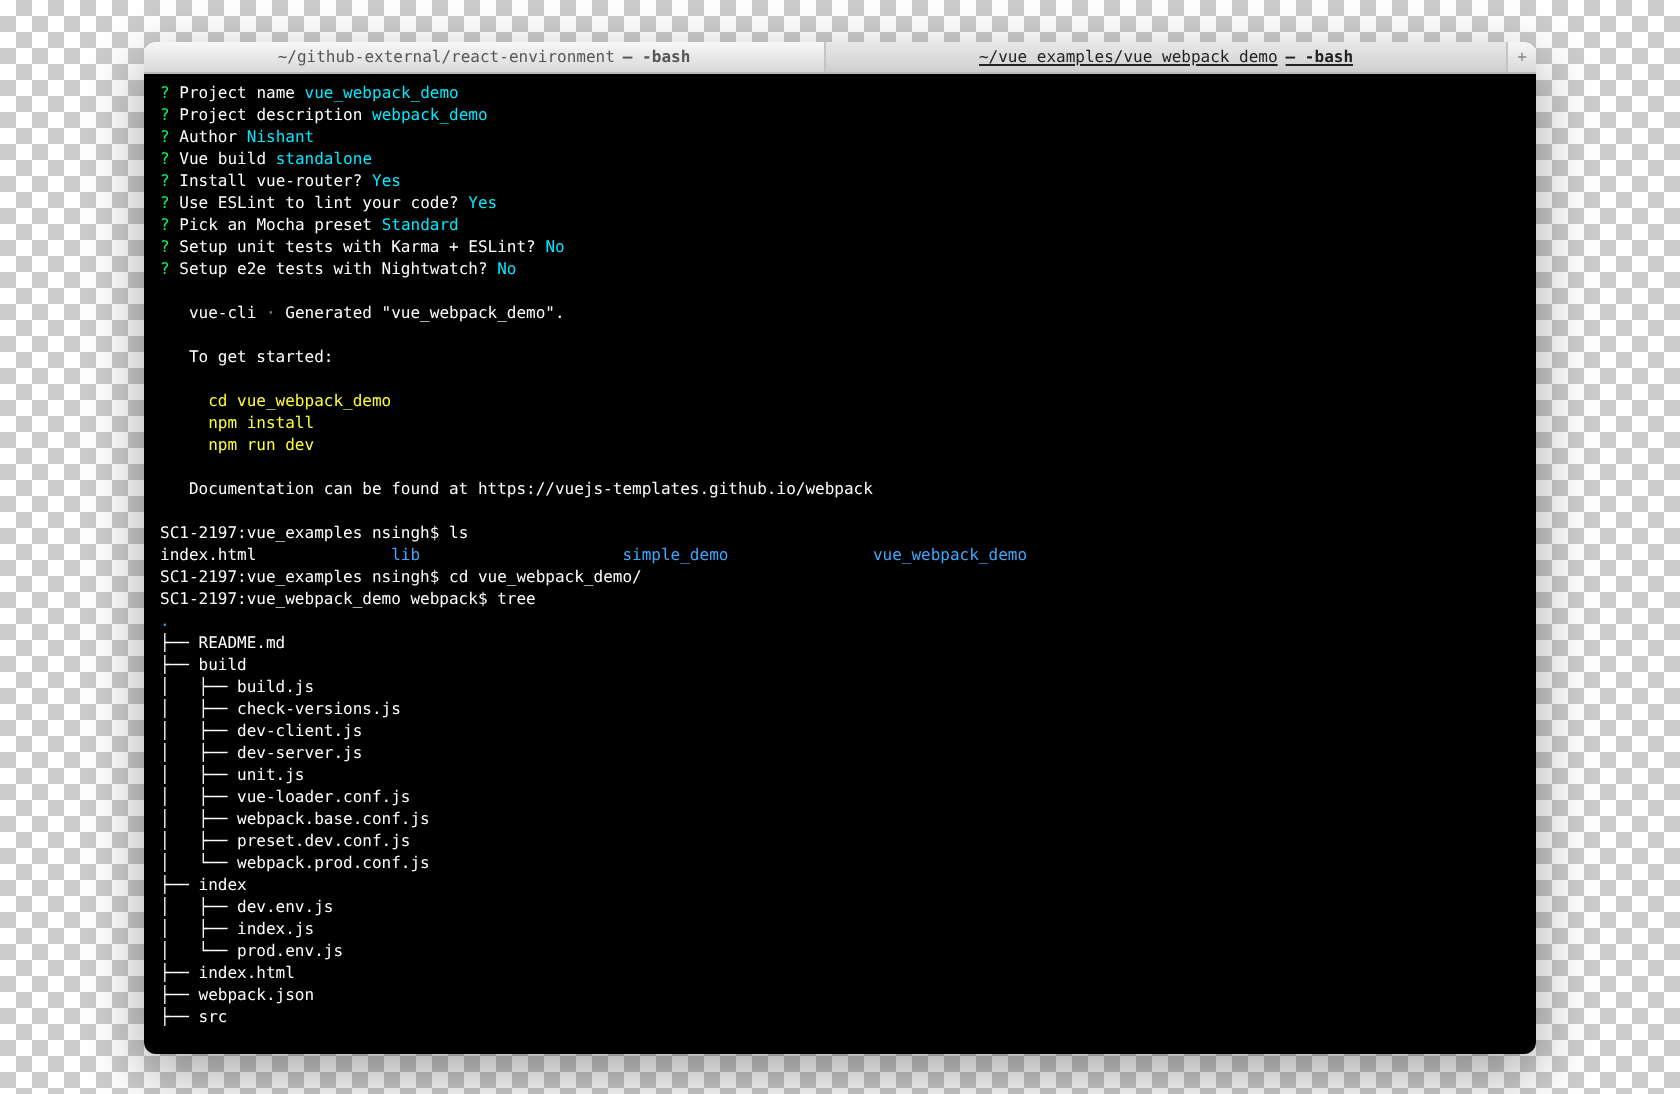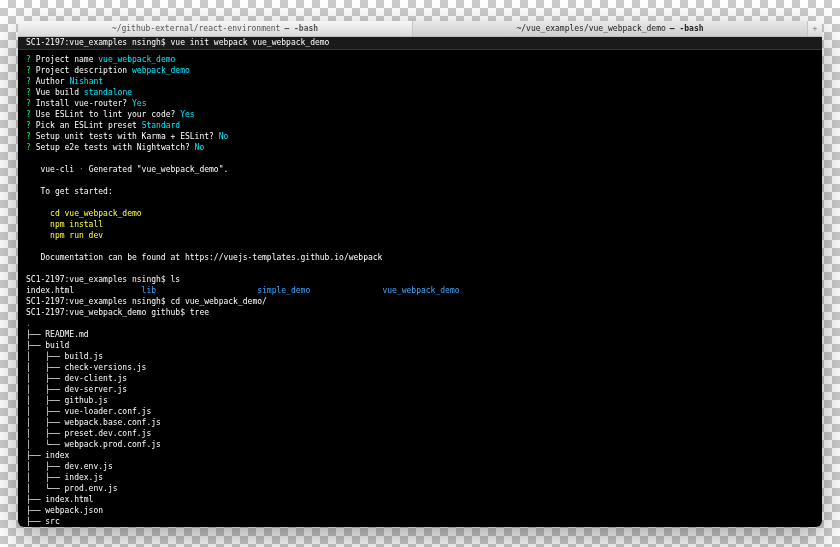--- a/index.html
+++ b/index.html
@@ -3,34 +3,34 @@
 <meta charset="utf-8">
 <style>
   * { margin: 0; padding: 0; box-sizing: border-box; }
   body {
     width: 840px; height: 547px;
     background: repeating-conic-gradient(#ccc 0% 25%, #fff 0% 50%) 0 0/16px 16px;
     font-family: Menlo, Monaco, Consolas, monospace;
     display: flex; align-items: center; justify-content: center;
   }
   .window {
-    width: 804px; height: 506px;
+    width: 696px; height: 506px;
     background: #eaeaea; border-radius: 6px;
     box-shadow: 0 10px 30px rgba(0,0,0,0.35);
     overflow: hidden; display: flex; flex-direction: column;
   }
   .tabbar {
     height: 16px; background: linear-gradient(#f7f7f7,#d9d9d9);
     display: flex; border-bottom: 1px solid #bbb; font-size: 8px;
   }
   .tab {
     flex: 1; display: flex; align-items: center; justify-content: center;
     border-right: 1px solid #c4c4c4; color: #555; gap: 4px;
   }
-  .tab.active { background: linear-gradient(#e8e8e8,#cfcfcf); color:#222; }
+  .tab.active { background: linear-gradient(#e8e8e8,#cfcfcf); color:#222;text-decoration:underline; }
   .tab .strong { font-weight: 700; }
   .plus { width: 14px; display:flex;align-items:center;justify-content:center;color:#888; }
   .term {
     flex: 1; background: #000; padding: 4px 8px 8px 8px;
     color: #fff; font-size: 8px; line-height: 11px;
     white-space: pre; overflow: hidden;
   }
   .cmdbar {
     height: 13px; background: #1a1a1a; color: #fff; font-size: 8px;
     padding: 0 8px; display:flex; align-items:center;
@@ -54,56 +54,53 @@
     </div>
     <div class="tab active">
       <span>~/vue_examples/vue_webpack_demo</span>
       <span class="strong">— -bash</span>
     </div>
     <div class="plus">
       <span>+</span>
     </div>
   </div>
 
-  <div class="cmdbar">
-    <span>SC1-2197:vue_examples nsingh$ vue init webpack vue_webpack_demo</span>
-  </div>
 
   <div class="term"><span class="c-green">?</span> <span>Project name</span> <span class="c-cyan">vue_webpack_demo</span>
 <span class="c-green">?</span> <span>Project description</span> <span class="c-cyan">webpack_demo</span>
 <span class="c-green">?</span> <span>Author</span> <span class="c-cyan">Nishant</span>
 <span class="c-green">?</span> <span>Vue build</span> <span class="c-cyan">standalone</span>
 <span class="c-green">?</span> <span>Install vue-router?</span> <span class="c-cyan">Yes</span>
 <span class="c-green">?</span> <span>Use ESLint to lint your code?</span> <span class="c-cyan">Yes</span>
-<span class="c-green">?</span> <span>Pick an ESLint preset</span> <span class="c-cyan">Standard</span>
+<span class="c-green">?</span> <span>Pick an Mocha preset</span> <span class="c-cyan">Standard</span>
 <span class="c-green">?</span> <span>Setup unit tests with Karma + ESLint?</span> <span class="c-cyan">No</span>
 <span class="c-green">?</span> <span>Setup e2e tests with Nightwatch?</span> <span class="c-cyan">No</span>
 
 <span>   vue-cli</span><span class="c-dim"> · </span><span>Generated "vue_webpack_demo".</span>
 
 <span>   To get started:</span>
 
 <span class="c-yellow">     cd vue_webpack_demo</span>
 <span class="c-yellow">     npm install</span>
 <span class="c-yellow">     npm run dev</span>
 
 <span>   Documentation can be found at https://vuejs-templates.github.io/webpack</span>
 
 <span>SC1-2197:vue_examples nsingh$ </span><span>ls</span>
 <span>index.html</span>              <span class="c-blue">lib</span>                     <span class="c-blue">simple_demo</span>               <span class="c-blue">vue_webpack_demo</span>
 <span>SC1-2197:vue_examples nsingh$ </span><span>cd vue_webpack_demo/</span>
-<span>SC1-2197:vue_webpack_demo github$ </span><span>tree</span>
+<span>SC1-2197:vue_webpack_demo webpack$ </span><span>tree</span>
 <span class="c-blue">.</span>
 <span>├── README.md</span>
 <span>├── build</span>
 <span>│   ├── build.js</span>
 <span>│   ├── check-versions.js</span>
 <span>│   ├── dev-client.js</span>
 <span>│   ├── dev-server.js</span>
-<span>│   ├── github.js</span>
+<span>│   ├── unit.js</span>
 <span>│   ├── vue-loader.conf.js</span>
 <span>│   ├── webpack.base.conf.js</span>
 <span>│   ├── preset.dev.conf.js</span>
 <span>│   └── webpack.prod.conf.js</span>
 <span>├── index</span>
 <span>│   ├── dev.env.js</span>
 <span>│   ├── index.js</span>
 <span>│   └── prod.env.js</span>
 <span>├── index.html</span>
 <span>├── webpack.json</span>

